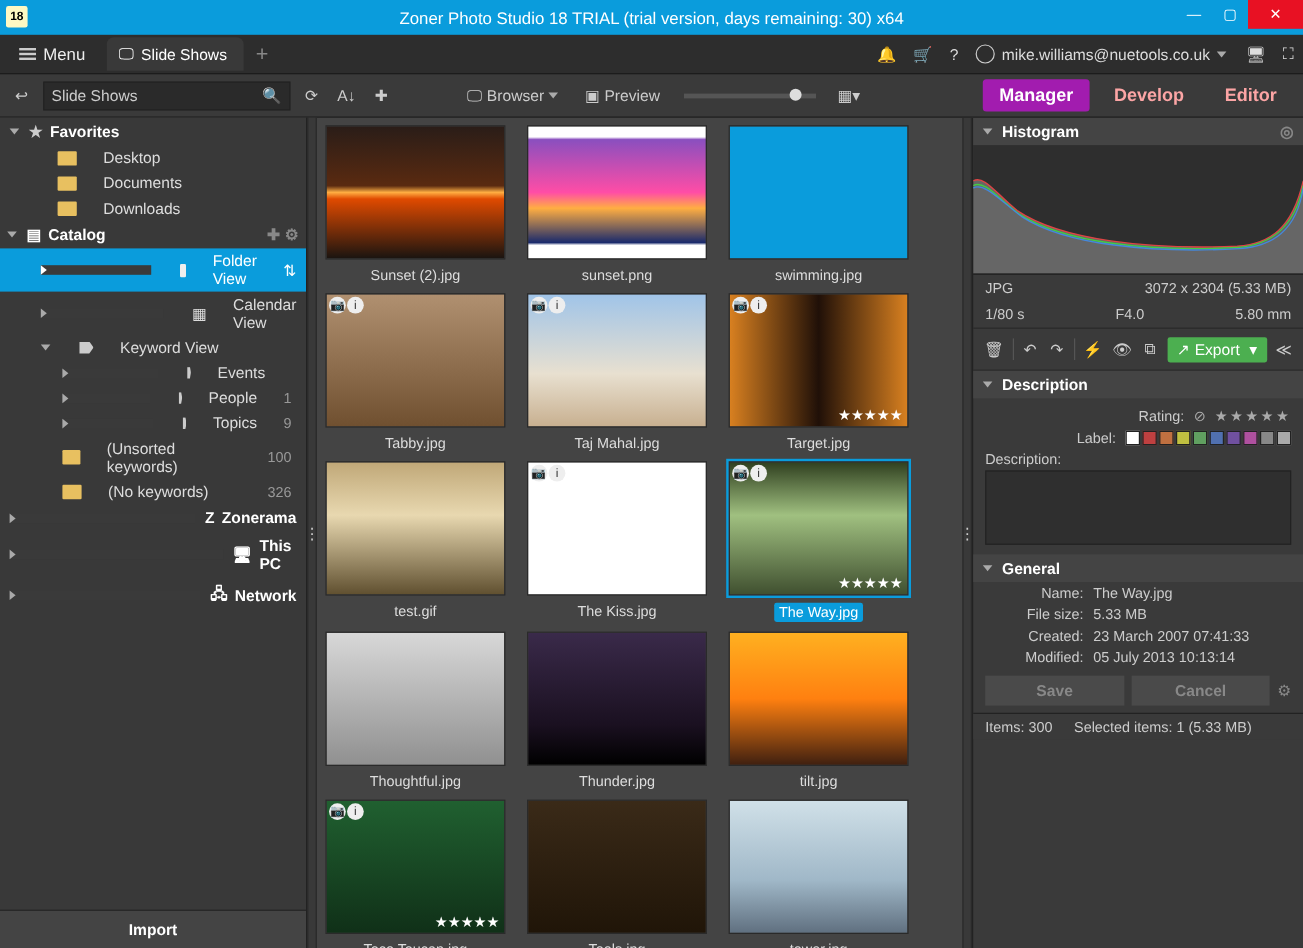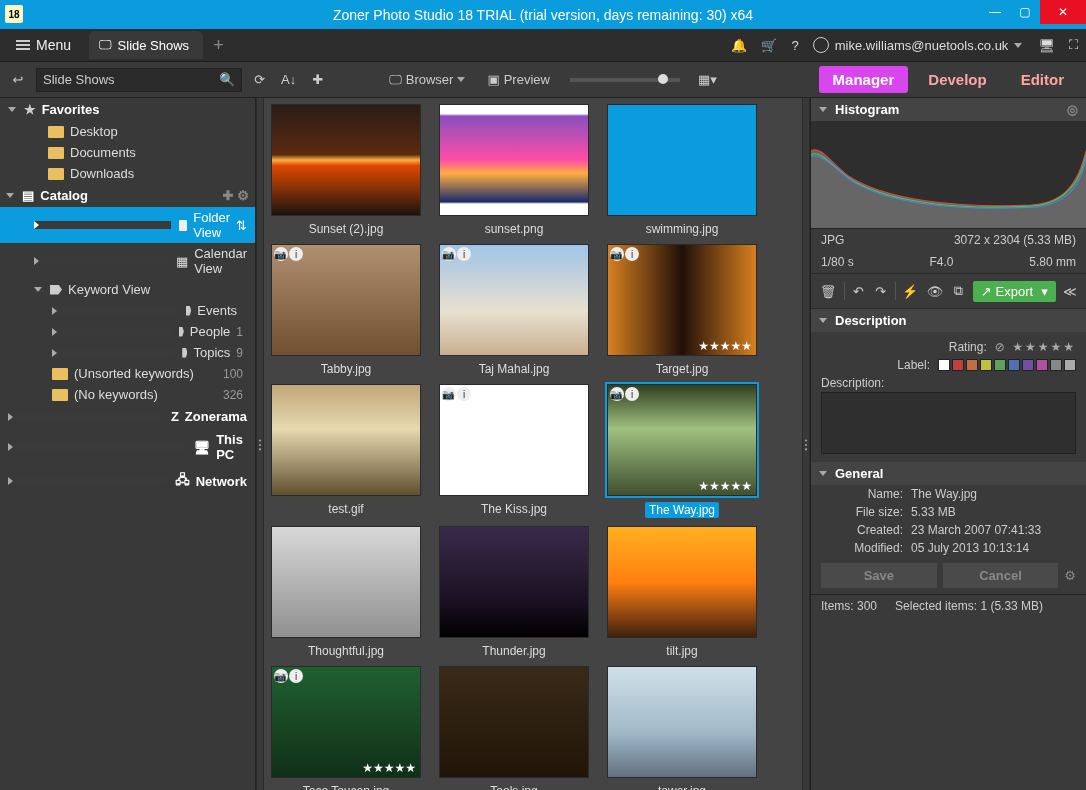--- a/index.html
+++ b/index.html
@@ -22,26 +22,26 @@
 .toolbar2 { height:36px; background:#3a3a3a; display:flex; align-items:center; padding:0 8px; gap:8px; border-bottom:1px solid #222;}
 .navback { width:20px; display:flex; align-items:center; justify-content:center; cursor:pointer;}
 .pathbox { background:#2a2a2a; height:24px; flex:0 0 200px; display:flex; align-items:center; padding:0 6px; border:1px solid #222;}
 .pathbox input { background:none; border:none; color:#ccc; flex:1; outline:none; font-size:13px;}
 .tbicon { cursor:pointer; color:#ccc; padding:2px 4px;}
 .viewmode { display:flex; align-items:center; gap:4px; background:none; padding:3px 6px; cursor:pointer;}
 .zoomslider { flex:0 0 110px; height:4px; background:#555; position:relative; margin:0 6px;}
 .zoomslider .thumb { position:absolute; right:12px; top:-4px; width:10px; height:10px; background:#ddd; border-radius:50%;}
 .modes { margin-left:auto; display:flex; align-items:center; gap:6px;}
 .modebtn { padding:5px 14px; font-size:15px; color:#fca5a5; cursor:pointer; font-weight:600;}
-.modebtn.active { background:#d946ef; color:#fff; border-radius:3px;}
+.modebtn.active { background:#a21caf; color:#fff; border-radius:3px;}
 .body { display:flex; height:692px;}
 .sidebar { width:256px; background:#393939; display:flex; flex-direction:column; border-right:1px solid #222;}
 .navtree { flex:1; overflow-y:auto; font-size:13px;}
 .treesec { display:flex; align-items:center; padding:4px 8px; gap:6px; color:#fff; font-weight:600; cursor:pointer;}
-.treeitem { display:flex; align-items:center; padding:3px 8px 3px 36px; gap:6px; cursor:pointer; color:#ddd;}
+.treeitem { display:flex; align-items:center; padding:3px 8px 3px 36px; gap:22px; cursor:pointer; color:#ddd;}
 .treeitem .cnt { margin-left:auto; color:#999; font-size:12px; padding-right:4px;}
 .treeitem.selected { background:#0a9cdc; color:#fff;}
 .catalog-hdr { display:flex; align-items:center; padding:4px 6px; gap:6px; font-weight:600; color:#fff;}
 .catalog-hdr .tools { margin-left:auto; display:flex; gap:4px; color:#888;}
 .folder-icon { width:16px; height:12px; background:#e8c060; border-radius:1px; display:inline-block;}
 .star-sb { color:#ccc;}
 .caret { display:inline-block; width:0; height:0; border-left:4px solid transparent; border-right:4px solid transparent; border-top:5px solid #aaa; margin-right:2px;}
 .caret.right { border-top:4px solid transparent; border-bottom:4px solid transparent; border-left:5px solid #aaa; border-right:0;}
 .importbar { height:32px; background:#444; display:flex; align-items:center; justify-content:center; color:#fff; font-weight:600; cursor:pointer; border-top:1px solid #222;}
 .dragh { width:8px; background:#393939; border-left:1px solid #2a2a2a; border-right:1px solid #2a2a2a; display:flex; align-items:center; justify-content:center; cursor:ew-resize;}
@@ -234,20 +234,21 @@
           <span class="caret right"></span>
           <span>🖥</span>
           <span>This PC</span>
         </div>
       <div class="treesec">
           <span class="caret right"></span>
           <span>🖧</span>
           <span>Network</span>
         </div>
     </div>
+    <div class="importbar">Import</div>
   </div>
 
   <div class="dragh">⋮</div>
 
   <div class="content">
     <div class="thumbgrid" id="thumbgrid">
         <div class="thumbcell">
           <div class="thumbimg" style="background: linear-gradient(rgb(42, 29, 24) 0%, rgb(90, 42, 16) 45%, rgb(255, 174, 66) 50%, rgb(224, 74, 0) 55%, rgb(26, 20, 16) 100%);"></div>
           <div class="caption">Sunset (2).jpg</div>
         </div>

